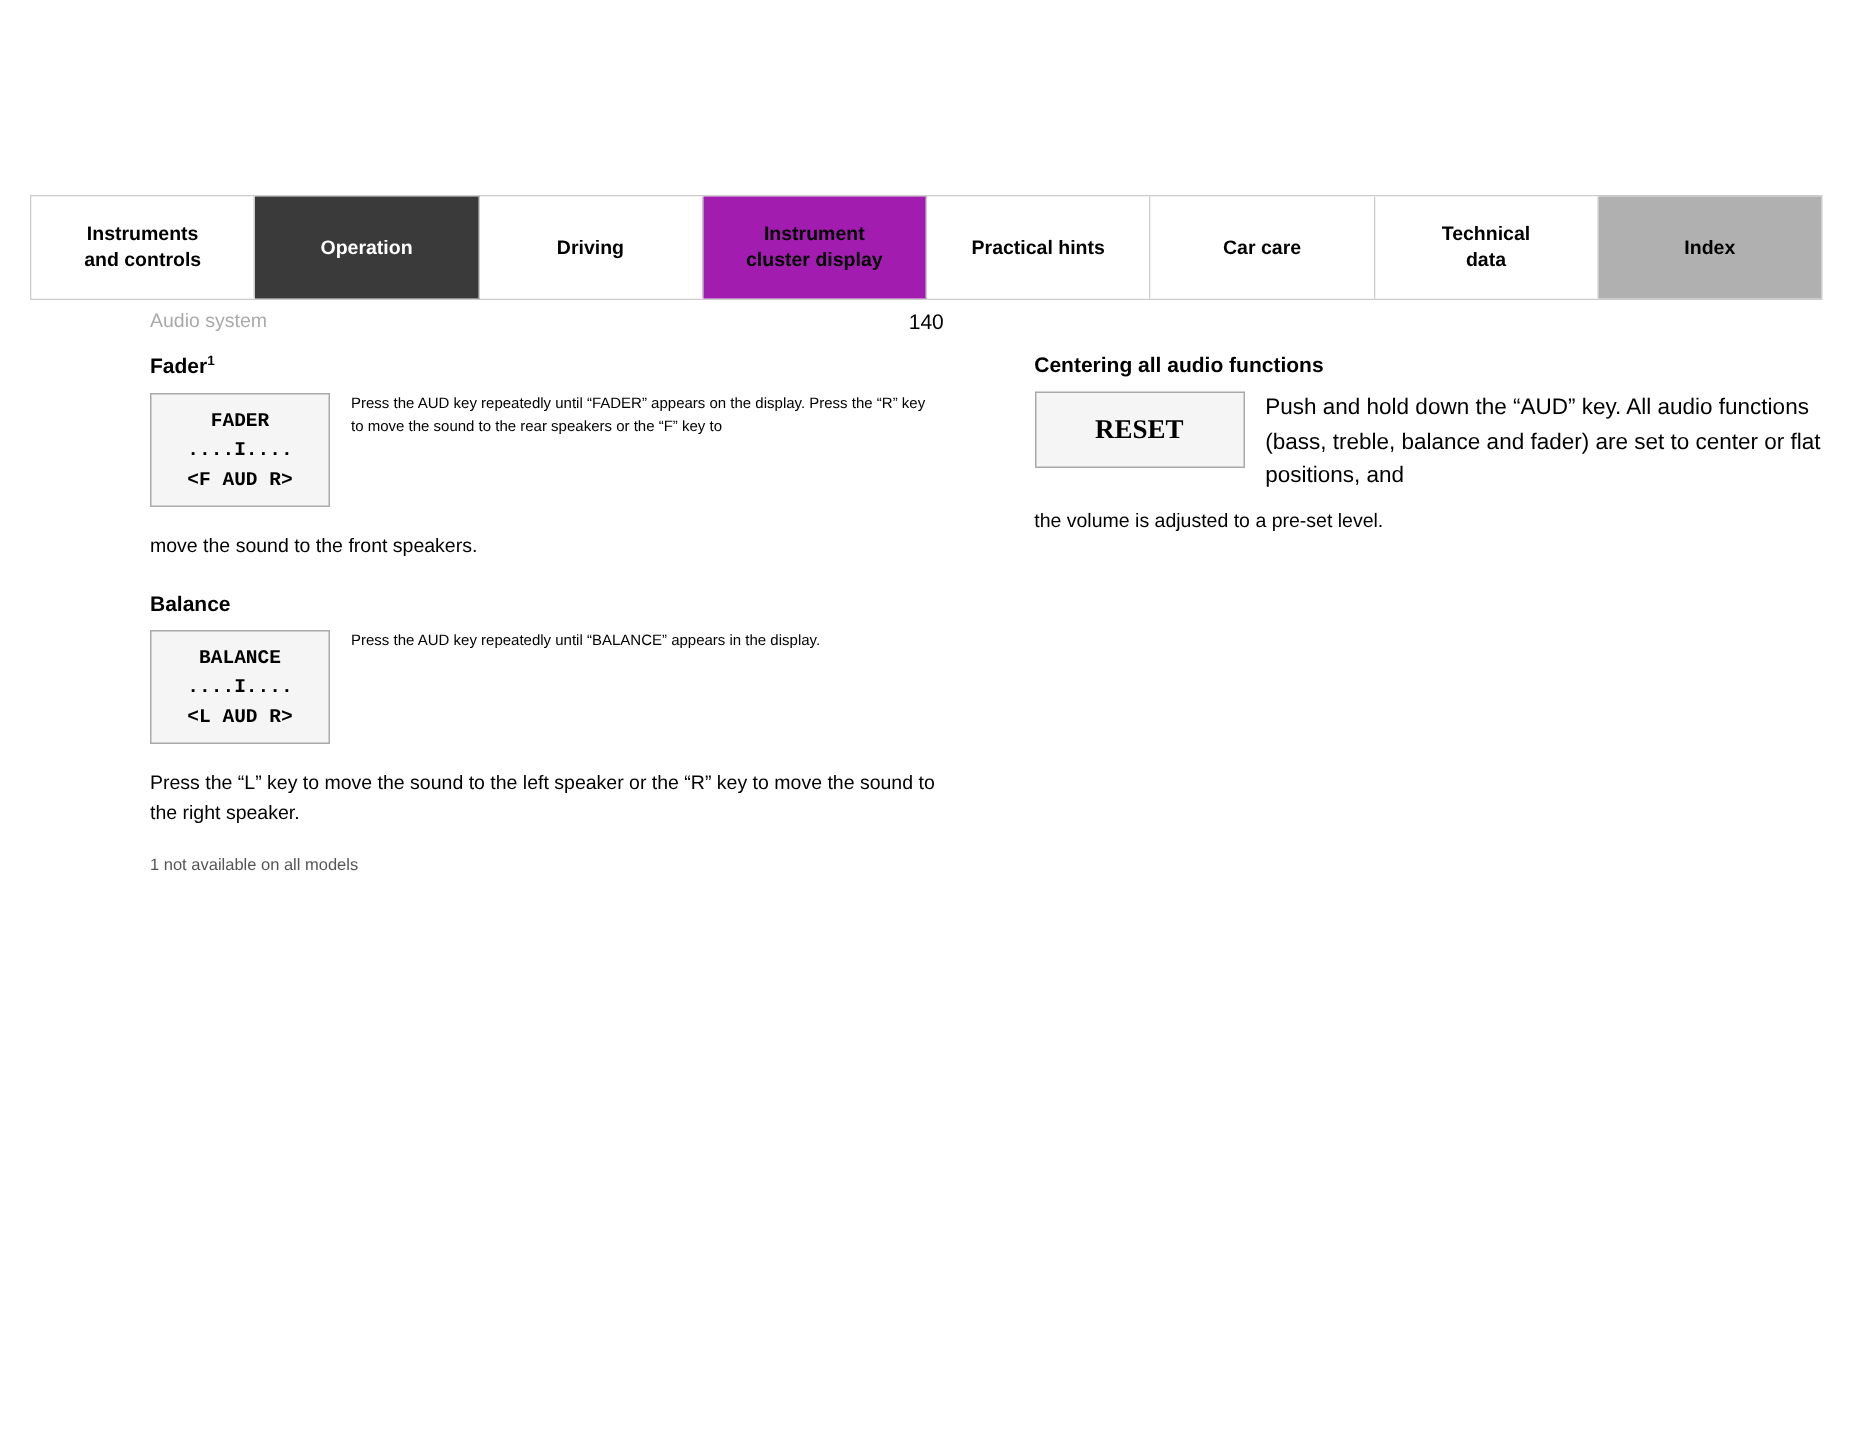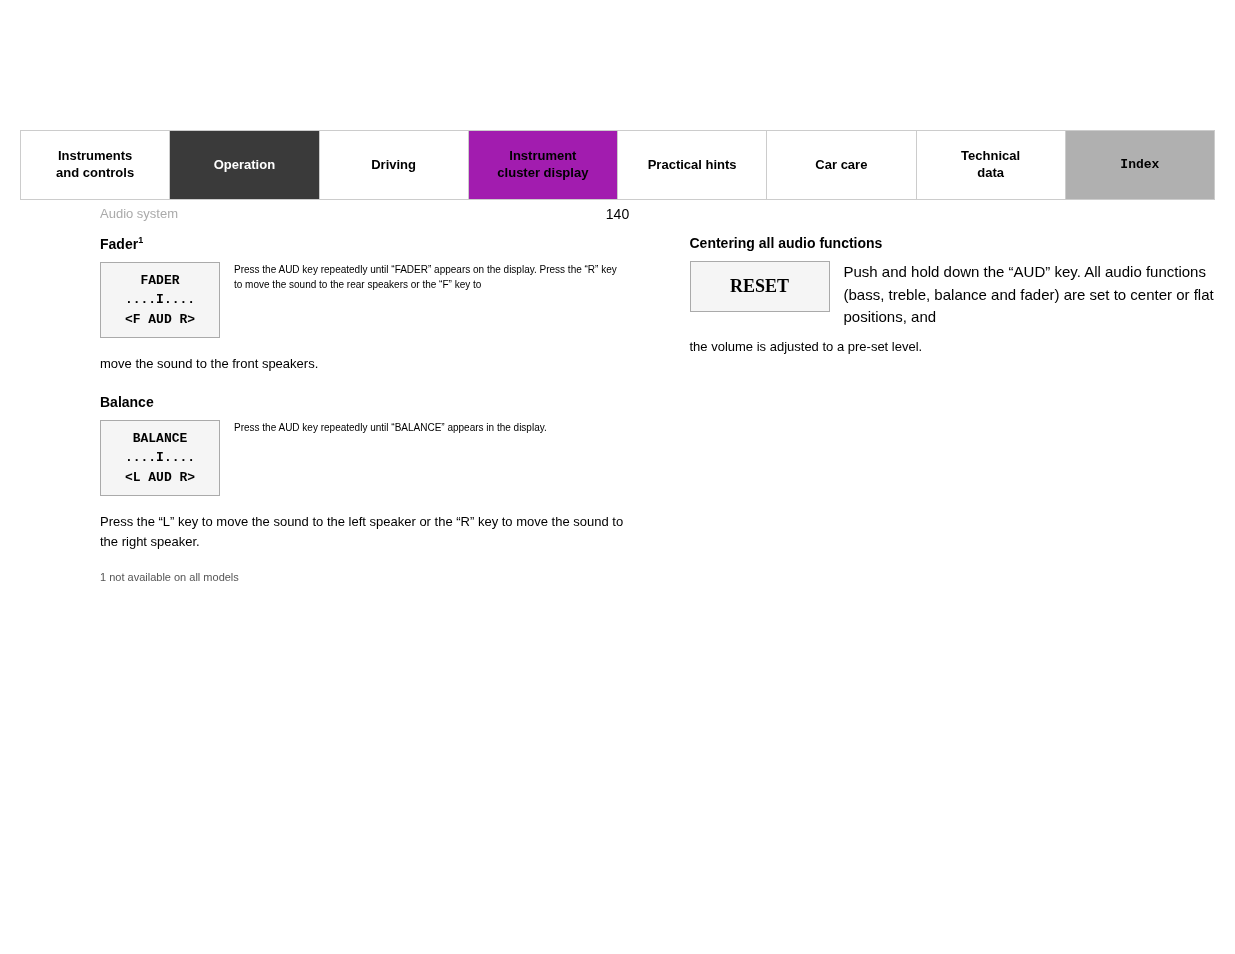--- a/index.html
+++ b/index.html
@@ -56,21 +56,20 @@
       background: #ffffff;
       color: #000;
     }
     .nav-item.technical {
       background: #ffffff;
       color: #000;
     }
     .nav-item.index {
       background: #b0b0b0;
       color: #000;
-      font-family: Liberation Mono, monospace;
     }
 
     
     .content {
       margin: 10px 20px 0 20px;
       display: flex;
       gap: 44px;
     }
     .left-col {
       flex: 1;

